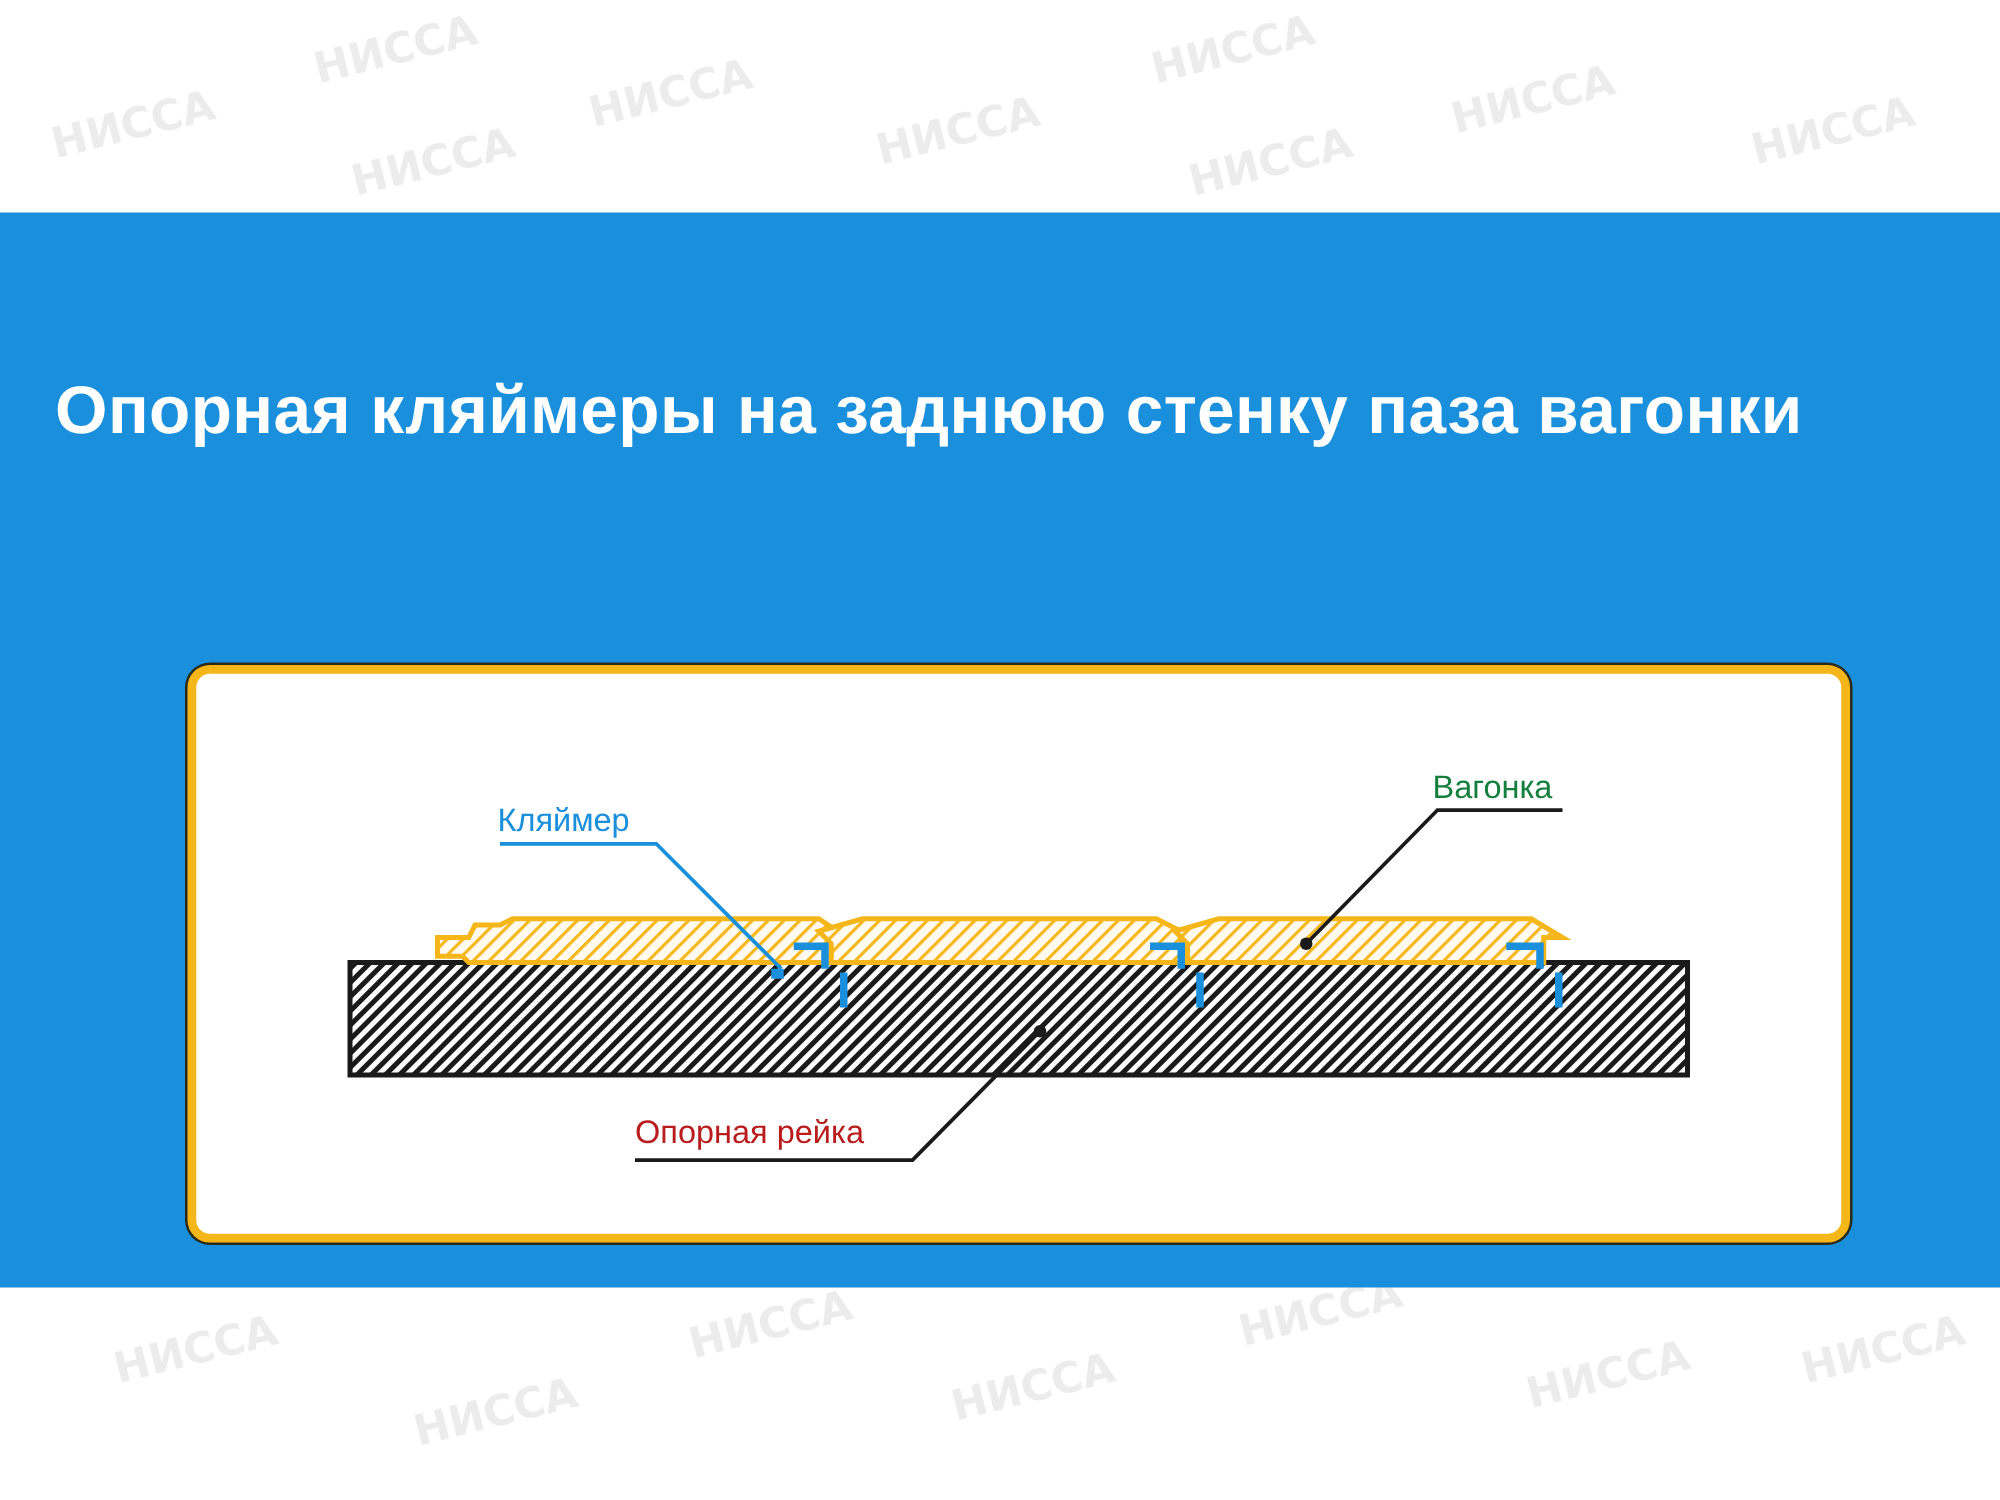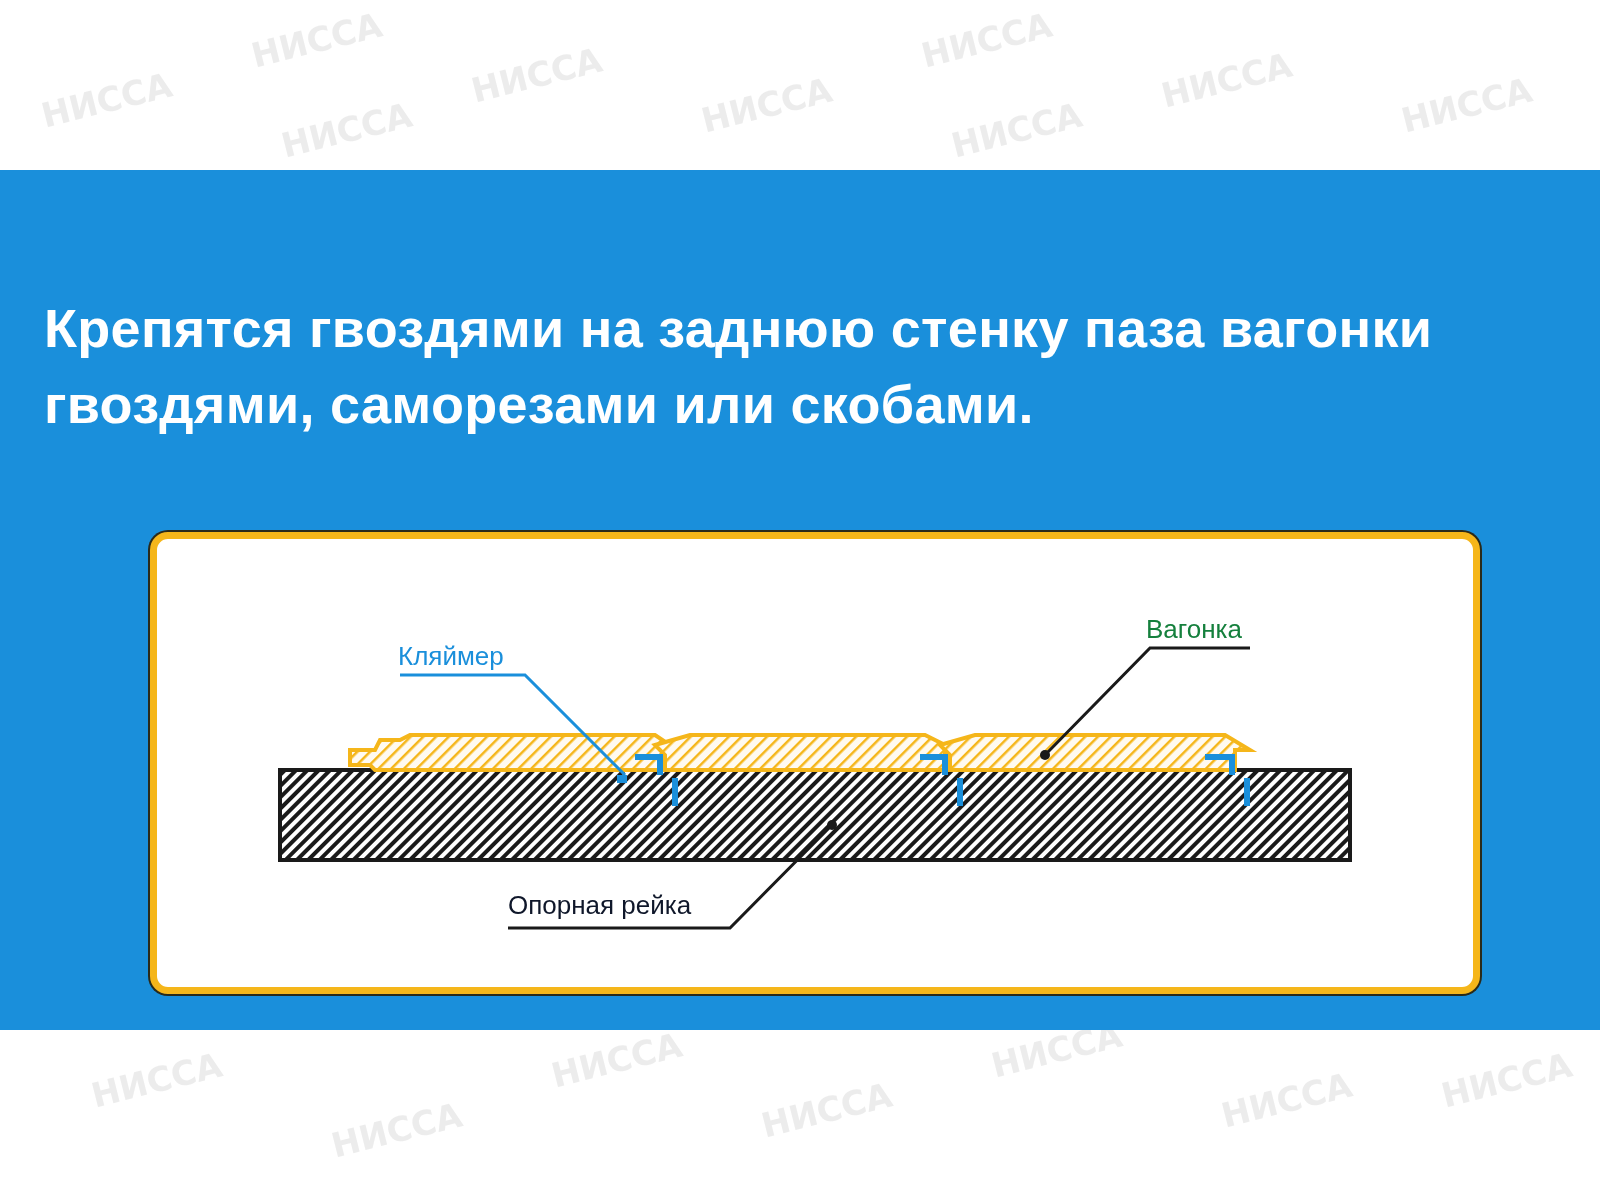--- a/index.html
+++ b/index.html
@@ -35,22 +35,21 @@
   <div class="wm" style="left:550px;top:1040px;">НИССА</div>
   <div class="wm" style="left:760px;top:1090px;">НИССА</div>
   <div class="wm" style="left:990px;top:1030px;">НИССА</div>
   <div class="wm" style="left:1220px;top:1080px;">НИССА</div>
   <div class="wm" style="left:1440px;top:1060px;">НИССА</div>
 </div>
 
 <div class="band"></div>
 
 <div class="headline">
-  <div>Крепятся гвоздями на заднюю стенку паза вагонки</div>
-  <div>гвоздями, саморезами или скобами.</div>
+  <div>Опорная кляймеры на заднюю стенку паза вагонки</div>
 </div>
 
 <div class="card"></div>
 
 <svg class="diagram" width="1600" height="1200">
   <defs>
     <pattern id="hatchDark" width="8" height="8" patternUnits="userSpaceOnUse" patternTransform="rotate(45)">
       <rect width="8" height="8" fill="#ffffff"></rect>
       <rect width="4" height="8" fill="#1a1a1a"></rect>
     </pattern>
@@ -86,13 +85,13 @@
     <polyline points="400,675 525,675 625,775" stroke="#1a8fdb"></polyline>
     <polyline points="1250,648 1150,648 1045,755" stroke="#1a1a1a"></polyline>
     <polyline points="508,928 730,928 832,825" stroke="#1a1a1a"></polyline>
   </g>
   <circle cx="1045" cy="755" r="5" fill="#1a1a1a"></circle>
   <circle cx="832" cy="825" r="5" fill="#1a1a1a"></circle>
 </svg>
 
 <div class="lbl" style="left:398px;top:641px;color:#1a8fdb;">Кляймер</div>
 <div class="lbl" style="left:1146px;top:614px;color:#15803d;">Вагонка</div>
-<div class="lbl" style="left:508px;top:890px;color:#0f172a;">Опорная рейка</div>
+<div class="lbl" style="left:508px;top:890px;color:#b91c1c;">Опорная рейка</div>
 
 </body></html>

